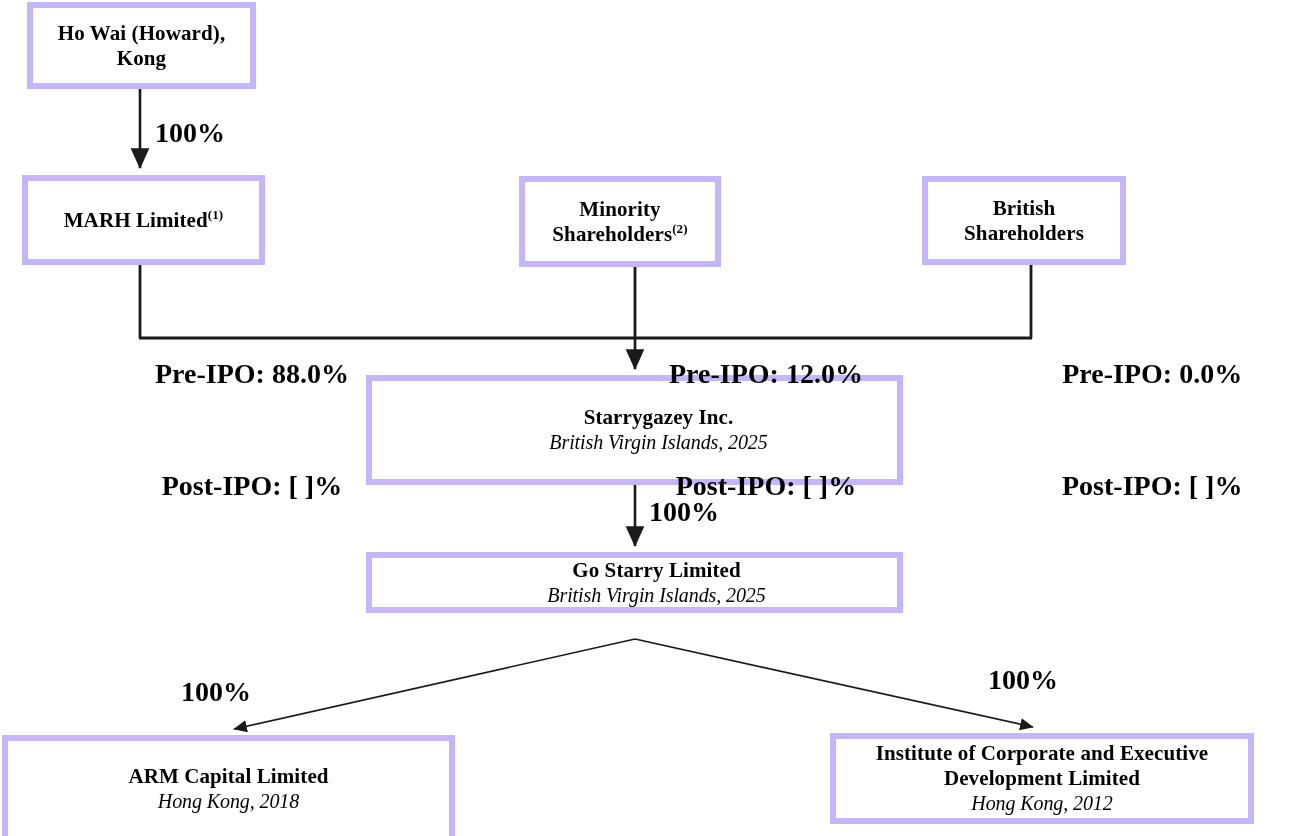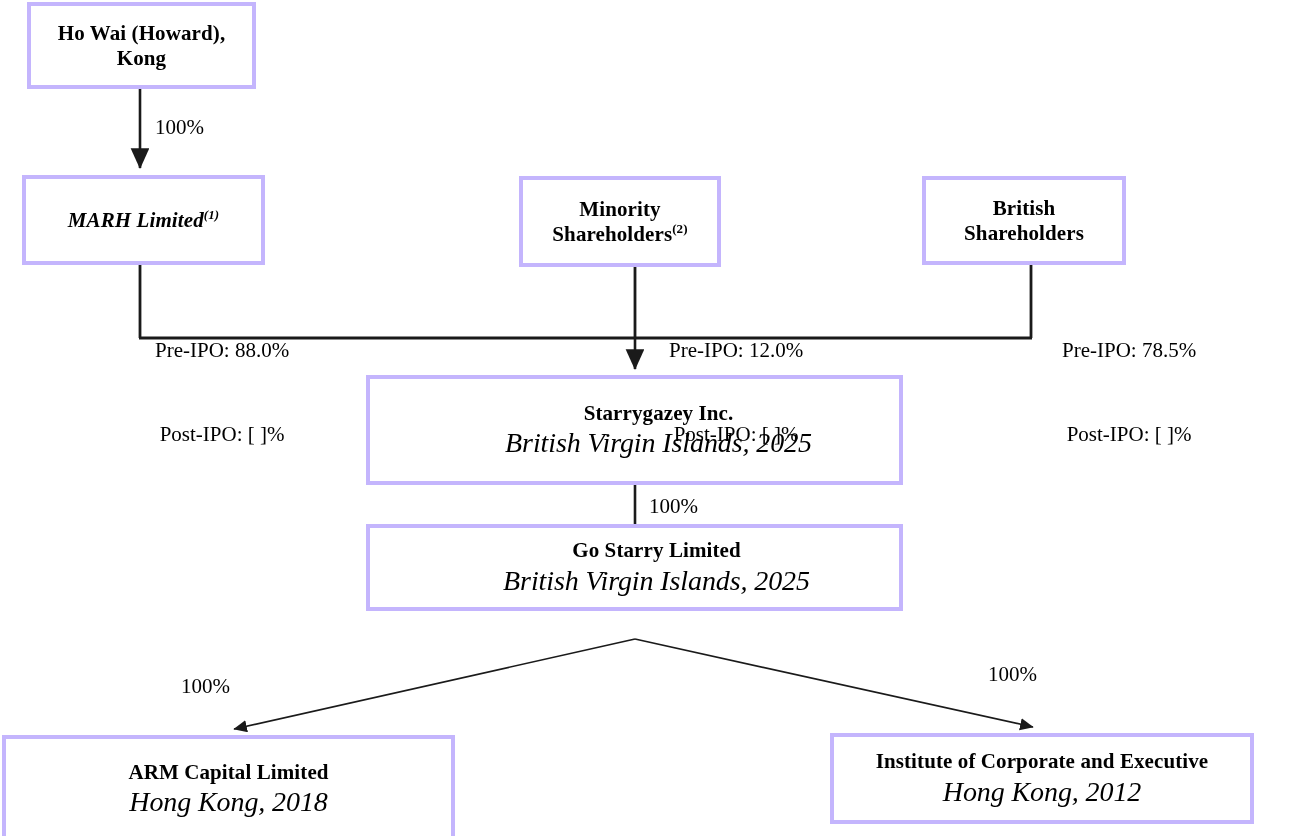--- a/index.html
+++ b/index.html
@@ -18,65 +18,65 @@
   }
   #connectors {
     position: absolute;
     left: 0;
     top: 0;
     width: 1297px;
     height: 836px;
   }
   .node {
     position: absolute;
-    border: 4px solid #c4b5fd;
+    border: 6px solid #c4b5fd;
     background: #ffffff;
     box-sizing: border-box;
     display: flex;
     flex-direction: column;
     align-items: center;
     justify-content: center;
     text-align: center;
     line-height: 1.18;
   }
   .node .nm {
     font-weight: bold;
     font-size: 21px;
     letter-spacing: 0.1px;
   }
   .node .sub {
     font-style: italic;
-    font-size: 28px;
+    font-size: 20px;
     letter-spacing: -0.1px;
     margin-top: 1px;
   }
   .node .nm sup {
     font-size: 13px;
     font-weight: bold;
     vertical-align: super;
     line-height: 0;
   }
   .edge-label {
     position: absolute;
-    font-weight: normal;
-    font-size: 21px;
+    font-weight: bold;
+    font-size: 28px;
     white-space: pre;
     line-height: 1.33;
   }
   .edge-label.two-line {
     text-align: center;
   }
 
   
   #node-owner        { left: 27px;  top: 2px;   width: 229px; height: 87px; }
-  #node-marh         { left: 22px;  top: 175px; width: 243px; height: 90px; font-style: italic; }
+  #node-marh         { left: 22px;  top: 175px; width: 243px; height: 90px; }
   #node-minority     { left: 519px; top: 176px; width: 202px; height: 91px; }
   #node-public       { left: 922px; top: 176px; width: 204px; height: 89px; }
   #node-starrygazey  { left: 366px; top: 375px; width: 537px; height: 110px; padding-left: 48px; }
-  #node-gostarry     { left: 366px; top: 524px; width: 537px; height: 87px; padding-left: 44px; }
+  #node-gostarry     { left: 366px; top: 552px; width: 537px; height: 61px; padding-left: 44px; }
   #node-arm          { left: 2px;   top: 735px; width: 453px; height: 108px; }
   #node-icedl        { left: 830px; top: 733px; width: 424px; height: 91px; }
 
   
   #lbl-owner-marh    { left: 155px; top: 114px; }
   #lbl-marh-bus      { left: 155px; top: 281px; }
   #lbl-minority-bus  { left: 669px; top: 281px; }
   #lbl-public-bus    { left: 1062px; top: 281px; }
   #lbl-starry-go     { left: 649px; top: 493px; }
   #lbl-go-arm        { left: 181px; top: 673px; }
@@ -169,38 +169,39 @@
   </div>
 
   <div class="node" id="node-arm">
     <div class="nm">ARM Capital Limited</div>
     <div class="sub">Hong Kong, 2018</div>
   </div>
 
   <div class="node" id="node-icedl">
     <div class="nm">
       <span>Institute of Corporate and Executive</span><br>
+      <span>Development Limited</span>
     </div>
     <div class="sub">Hong Kong, 2012</div>
   </div>
 
   <div class="edge-label" id="lbl-owner-marh">100%</div>
 
   <div class="edge-label two-line" id="lbl-marh-bus">
     <div>Pre-IPO: 88.0%</div>
     <div>Post-IPO: [ ]%</div>
   </div>
 
   <div class="edge-label two-line" id="lbl-minority-bus">
     <div>Pre-IPO: 12.0%</div>
     <div>Post-IPO: [ ]%</div>
   </div>
 
   <div class="edge-label two-line" id="lbl-public-bus">
-    <div>Pre-IPO: 78.5%</div>
+    <div>Pre-IPO: 0.0%</div>
     <div>Post-IPO: [ ]%</div>
   </div>
 
   <div class="edge-label" id="lbl-starry-go">100%</div>
 
   <div class="edge-label" id="lbl-go-arm">100%</div>
 
   <div class="edge-label" id="lbl-go-icedl">100%</div>
 
 </div>

